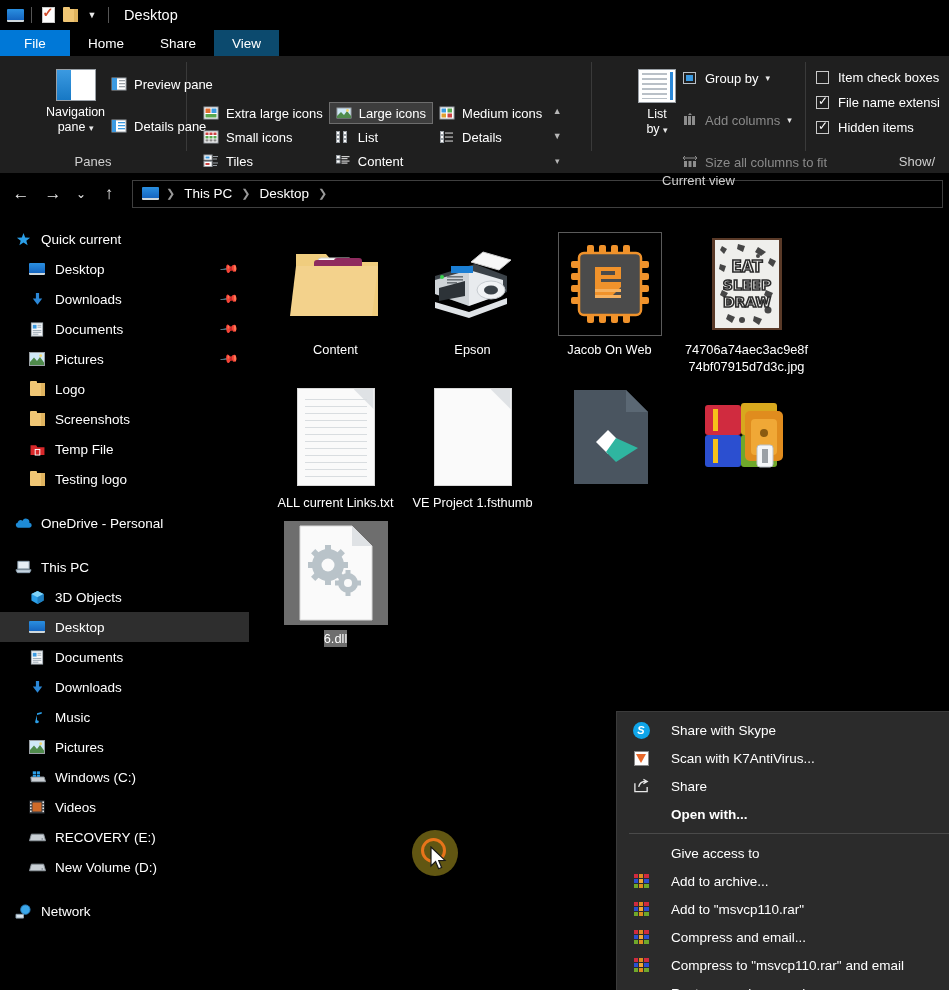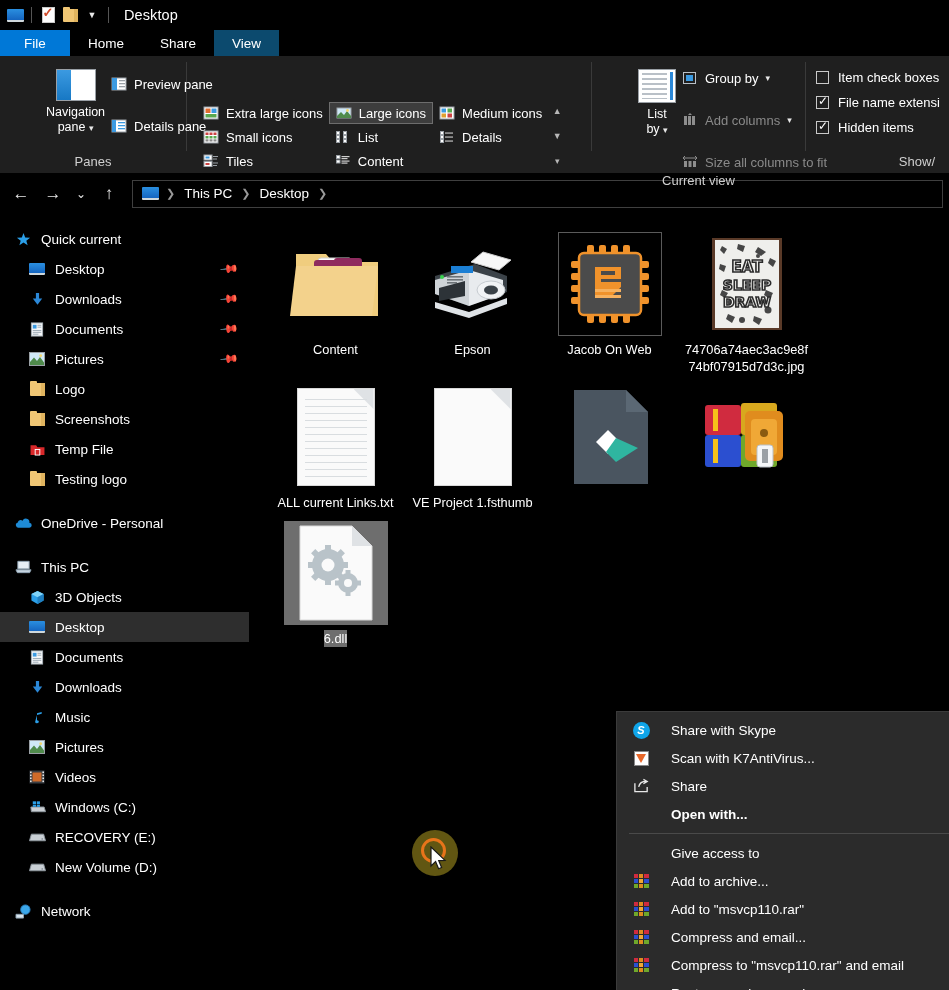--- a/index.html
+++ b/index.html
@@ -584,50 +584,50 @@
           <svg width="16" height="14" viewBox="0 0 16 14">
               <rect x="0.5" y="0.5" width="15" height="13" fill="#cfe8f7" stroke="#9aa0a6"></rect>
               <path d="M1 10 L5 5.5 L8 9 L11 5 L15 10.5 L15 13 L1 13 Z" fill="#4f8a4b"></path>
               <circle cx="11.7" cy="3.7" r="1.4" fill="#f5d76e"></circle>
             </svg>
         </span>
         <span>Pictures</span>
       </div>
       <div class="snode indent1">
         <span class="sico">
+          <svg width="17" height="14" viewBox="0 0 18 14">
+              <path d="M2 7 h14 l1.5 5 h-15 Z" fill="#c9cfd4" stroke="#8d969d"></path>
+              <g fill="#2b9fe8">
+                <rect x="4" y="1" width="3.4" height="3.2"></rect>
+                <rect x="8.2" y="1" width="3.4" height="3.2"></rect>
+                <rect x="4" y="4.8" width="3.4" height="2"></rect>
+                <rect x="8.2" y="4.8" width="3.4" height="2"></rect>
+              </g>
+            </svg>
+        </span>
+        <span>Windows (C:)</span>
+      </div>
+      <div class="snode indent1">
+        <span class="sico">
           <svg width="16" height="14" viewBox="0 0 16 14">
               <rect x="0.5" y="0.5" width="15" height="13" fill="#3a3f44"></rect>
               <g fill="#e8e8e8">
                 <rect x="1" y="1.5" width="1.6" height="1.6"></rect>
                 <rect x="1" y="4.5" width="1.6" height="1.6"></rect>
                 <rect x="1" y="7.5" width="1.6" height="1.6"></rect>
                 <rect x="1" y="10.5" width="1.6" height="1.6"></rect>
                 <rect x="13.4" y="1.5" width="1.6" height="1.6"></rect>
                 <rect x="13.4" y="4.5" width="1.6" height="1.6"></rect>
                 <rect x="13.4" y="7.5" width="1.6" height="1.6"></rect>
                 <rect x="13.4" y="10.5" width="1.6" height="1.6"></rect>
               </g>
               <rect x="3.5" y="2.5" width="9" height="9" fill="#cf6b2a"></rect>
             </svg>
         </span>
         <span>Videos</span>
-      </div>
-      <div class="snode indent1">
-        <span class="sico">
-          <svg width="17" height="14" viewBox="0 0 18 14">
-              <path d="M2 7 h14 l1.5 5 h-15 Z" fill="#c9cfd4" stroke="#8d969d"></path>
-              <g fill="#2b9fe8">
-                <rect x="4" y="1" width="3.4" height="3.2"></rect>
-                <rect x="8.2" y="1" width="3.4" height="3.2"></rect>
-                <rect x="4" y="4.8" width="3.4" height="2"></rect>
-                <rect x="8.2" y="4.8" width="3.4" height="2"></rect>
-              </g>
-            </svg>
-        </span>
-        <span>Windows (C:)</span>
       </div>
       <div class="snode indent1">
         <span class="sico">
           <svg width="17" height="12" viewBox="0 0 18 12">
               <path d="M2.5 3 h13 l2 7 h-17 Z" fill="#c9cfd4" stroke="#8d969d"></path>
               <circle cx="14" cy="8" r="0.9" fill="#8d969d"></circle>
             </svg>
         </span>
         <span>RECOVERY (E:)</span>
       </div>

